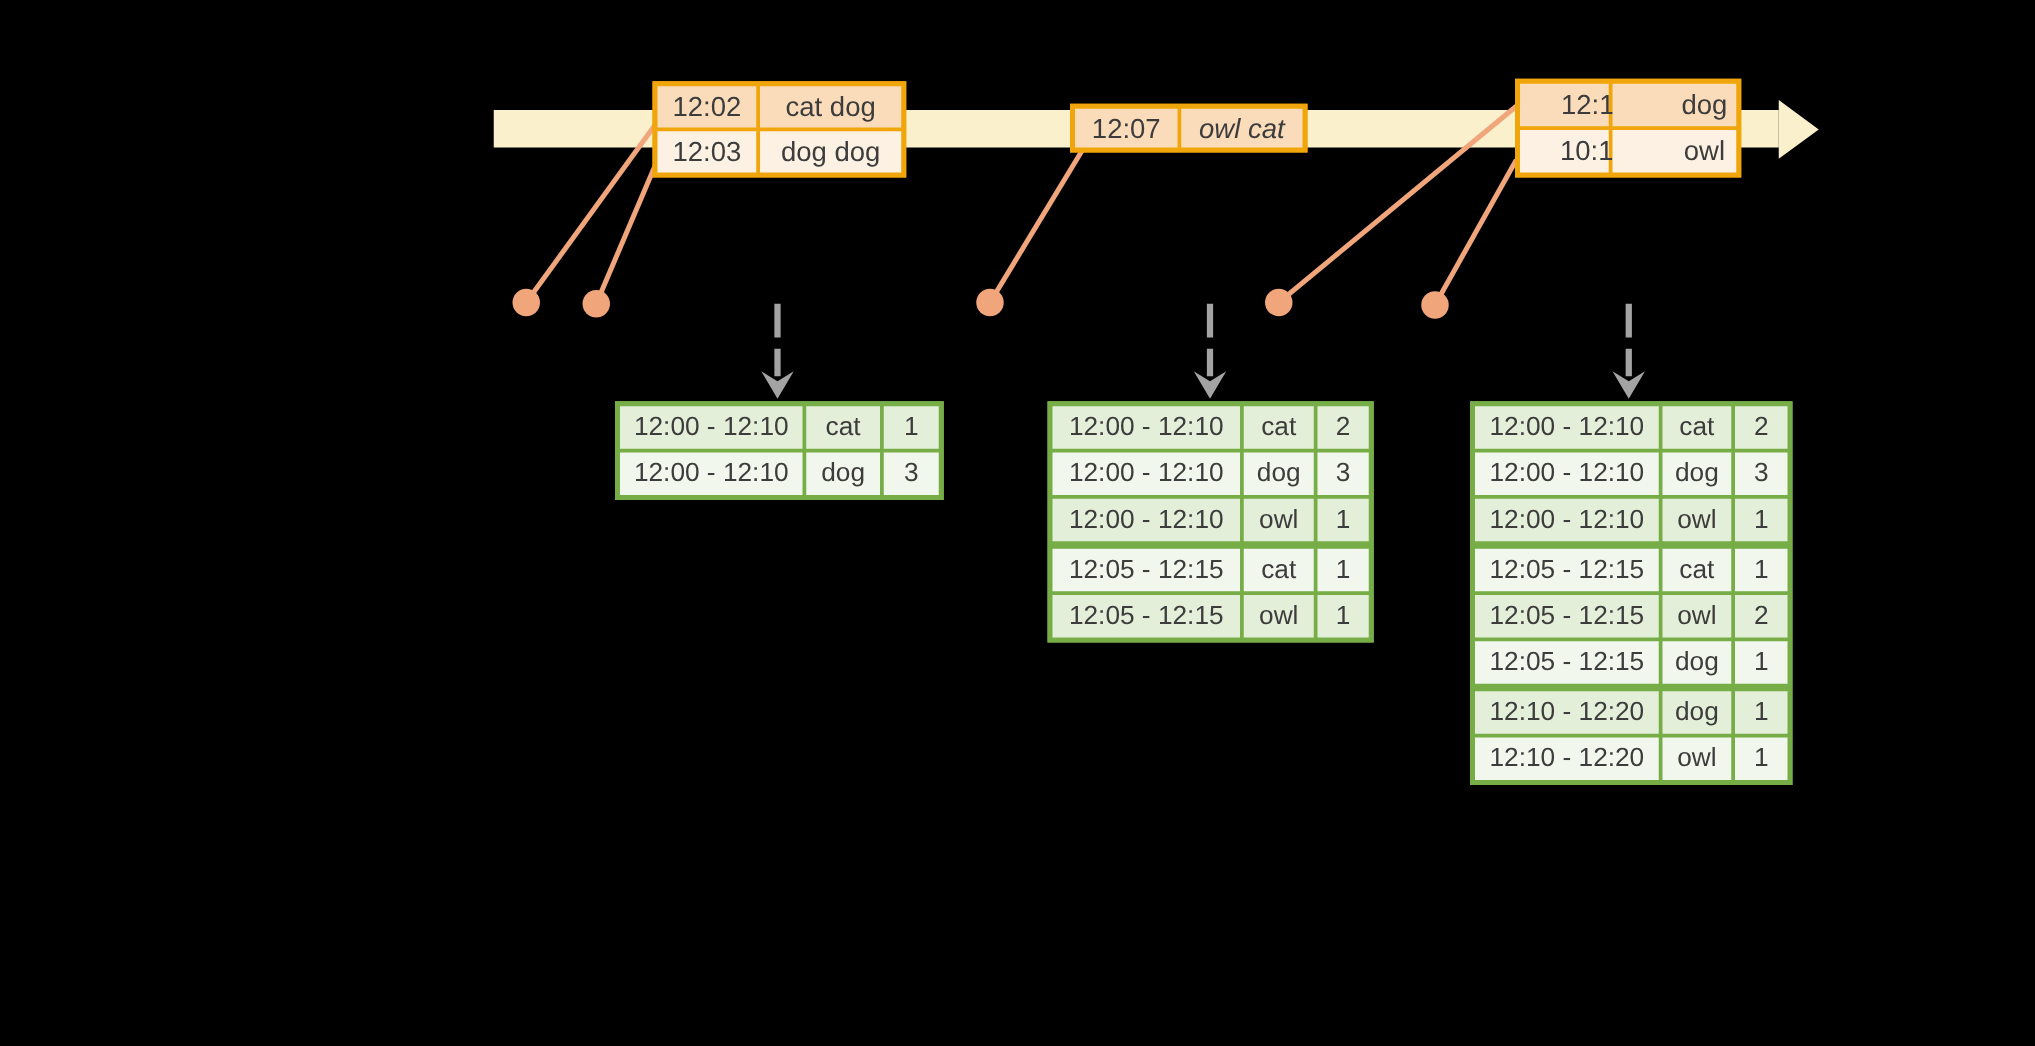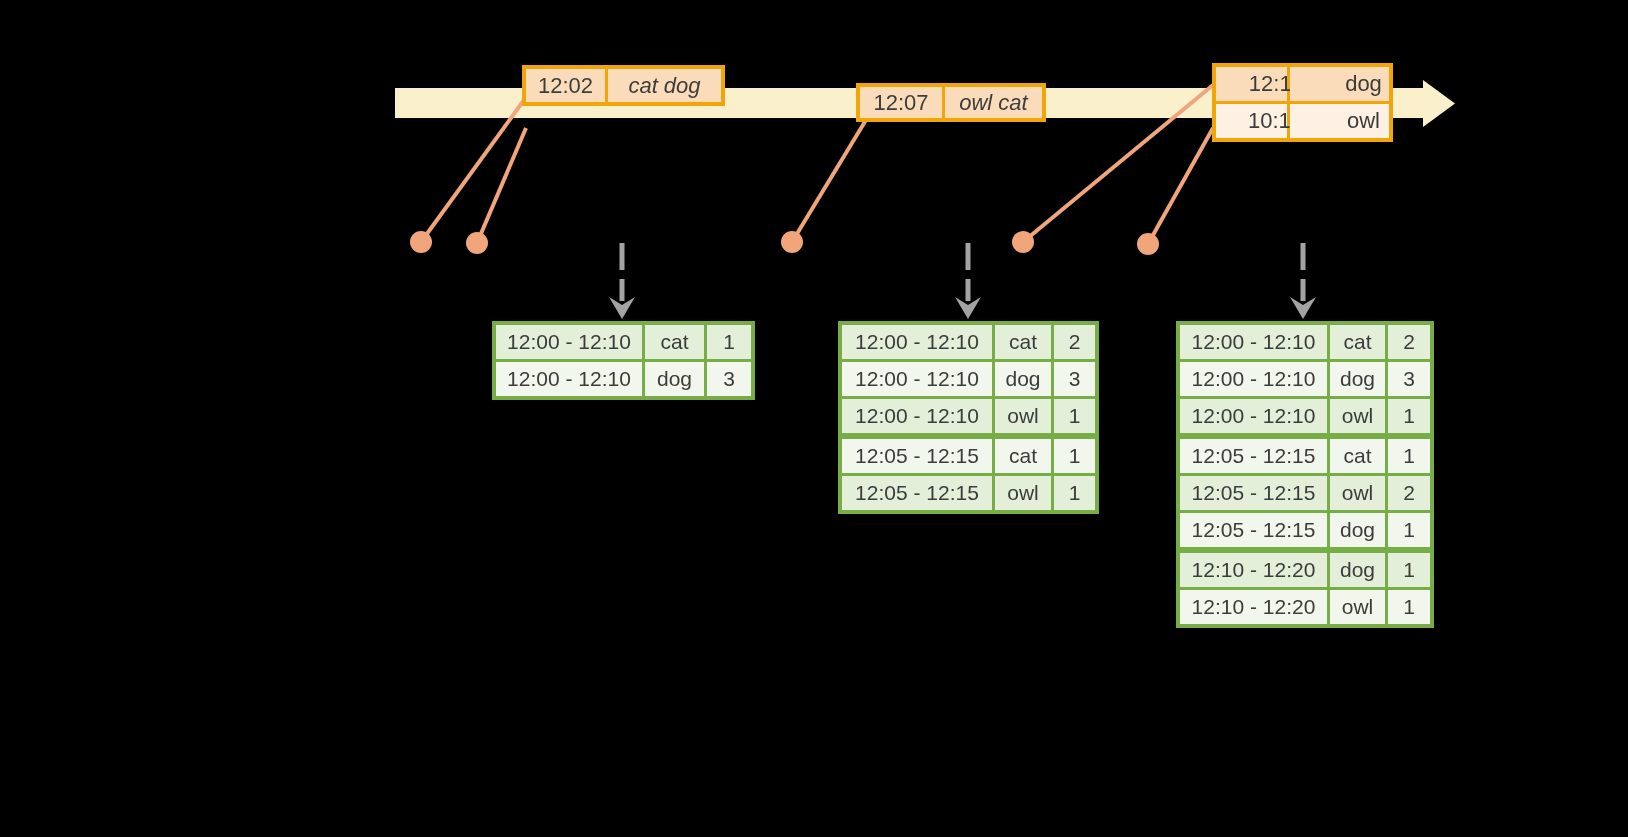--- a/index.html
+++ b/index.html
@@ -19,21 +19,21 @@
   }
   .etable .erow { display:flex; gap:3px; }
   .etable .cell {
     display:flex; align-items:center; justify-content:center;
     font-size:22px; color:#3C3C3C;
   }
   .etable .erow.odd  .cell { background:#FADCBA; }
   .etable .erow.even .cell { background:#FCF1E2; }
   .e-a .cell { height:33px; }
   .e-a .c-time  { width:79px; }
-  .e-a .c-words { width:113px;font-style:italic; }
+  .e-a .c-words { width:113px; }
   .e-b .cell { height:31px; }
   .e-b .c-time  { width:82px; }
   .e-b .c-words { width:97px;font-style:italic; }
   .e-c .cell { height:34px;padding-left:48px; }
   .e-c .c-time  { width:71px; }
   .e-c .c-words { width:99px; }
 
   
   .rtable {
     position:absolute; z-index:2;
@@ -89,20 +89,24 @@
     </g>
   </svg>
 
   <div class="etable e-a" style="left:522px; top:65px;">
 
       <div class="erow odd">
         <div class="cell c-time">12:02</div>
         <div class="cell c-words">cat dog</div>
       </div>
 
+      <div class="erow even">
+        <div class="cell c-time">12:03</div>
+        <div class="cell c-words">dog dog</div>
+      </div>
     </div>
 
   <div class="etable e-b" style="left:856px; top:83px;">
 
       <div class="erow odd">
         <div class="cell c-time">12:07</div>
         <div class="cell c-words">owl cat</div>
       </div>
     </div>
 

